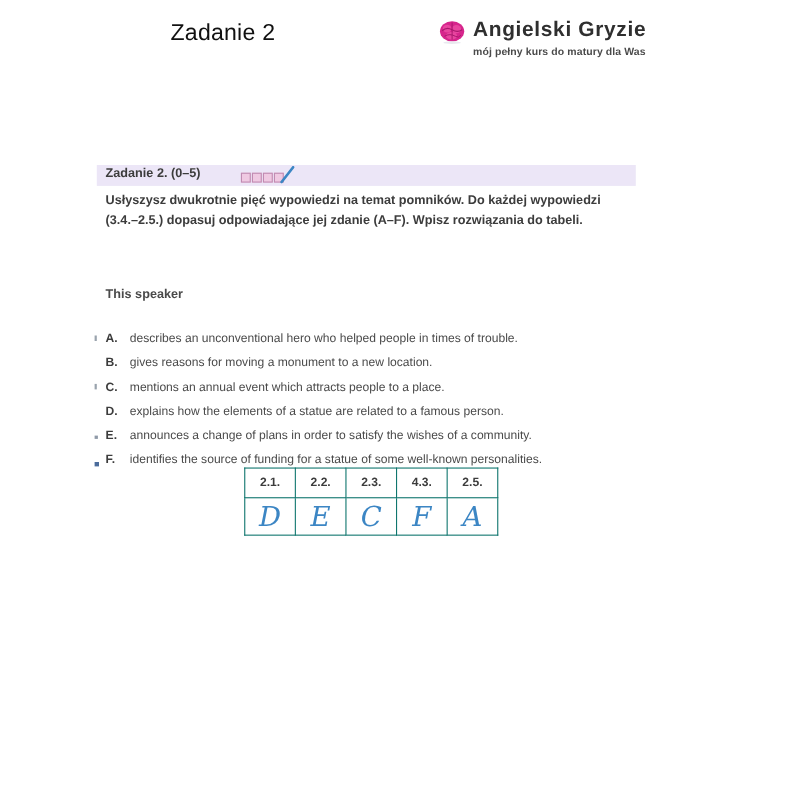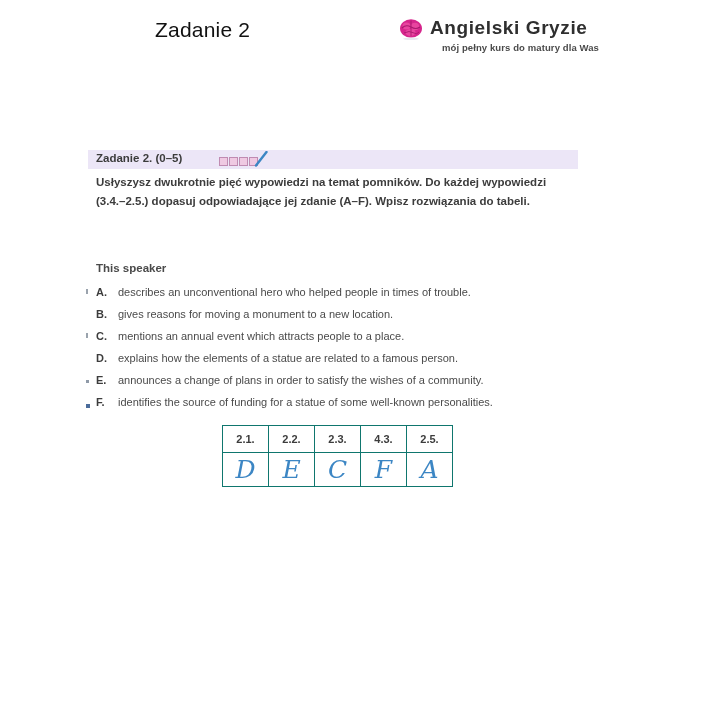--- a/index.html
+++ b/index.html
@@ -52,21 +52,21 @@
   }
   #brand-name {
     font-size: 19px;
     font-weight: bold;
     color: #2f2f2f;
     letter-spacing: 0.6px;
     white-space: nowrap;
   }
   #brand-tagline {
     margin-top: 3px;
-    margin-left: 44px;
+    margin-left: 32px;
     font-size: 9.5px;
     font-weight: bold;
     color: #4a4a4a;
     white-space: nowrap;
     letter-spacing: 0.1px;
   }
 
   
   #sheet {
     position: absolute;
@@ -136,21 +136,21 @@
     left: 96px;
     top: 262px;
     font-size: 11.5px;
     font-weight: bold;
     color: #4a4a4a;
   }
 
   #options-list {
     position: absolute;
     left: 96px;
-    top: 286px;
+    top: 302px;
     width: 520px;
   }
   .option-row {
     position: relative;
     height: 22px;
     font-size: 11px;
     color: #4a4a4a;
     white-space: nowrap;
   }
   .option-letter {

